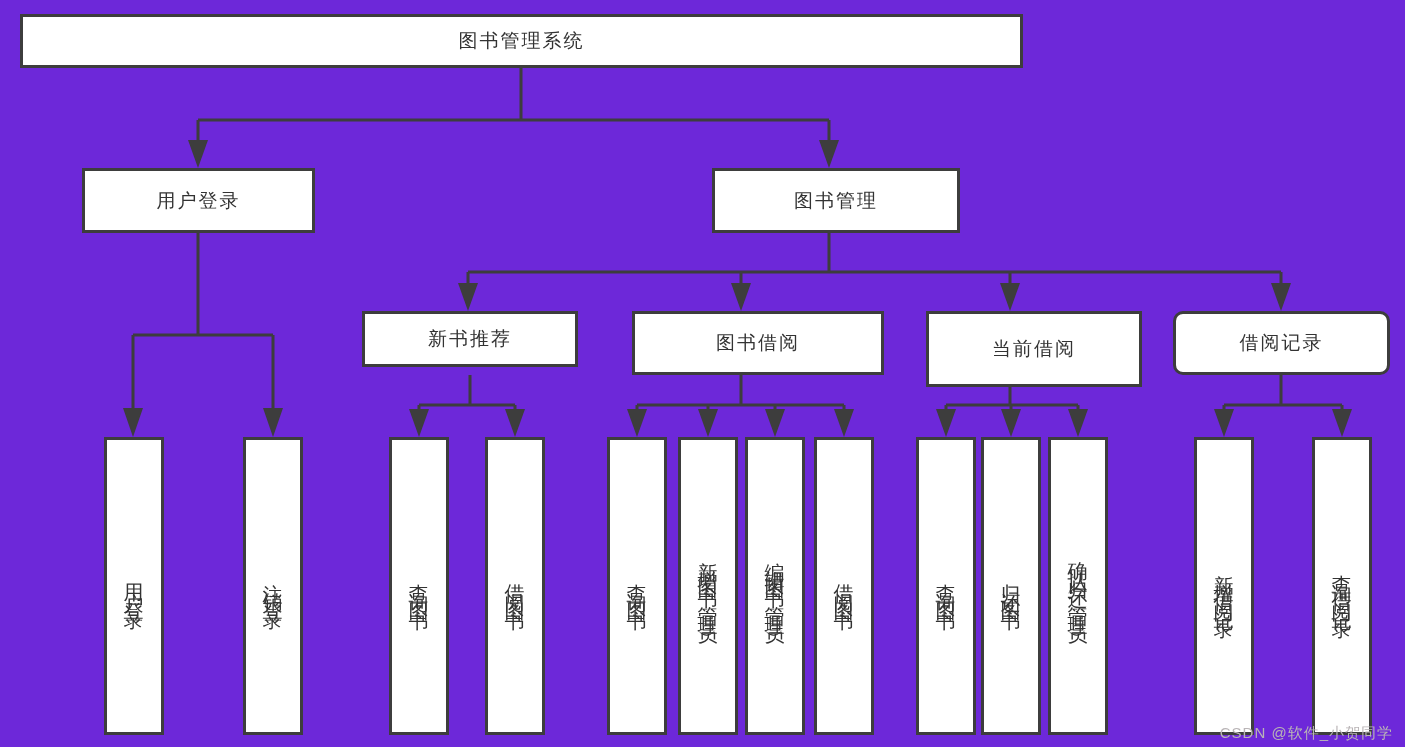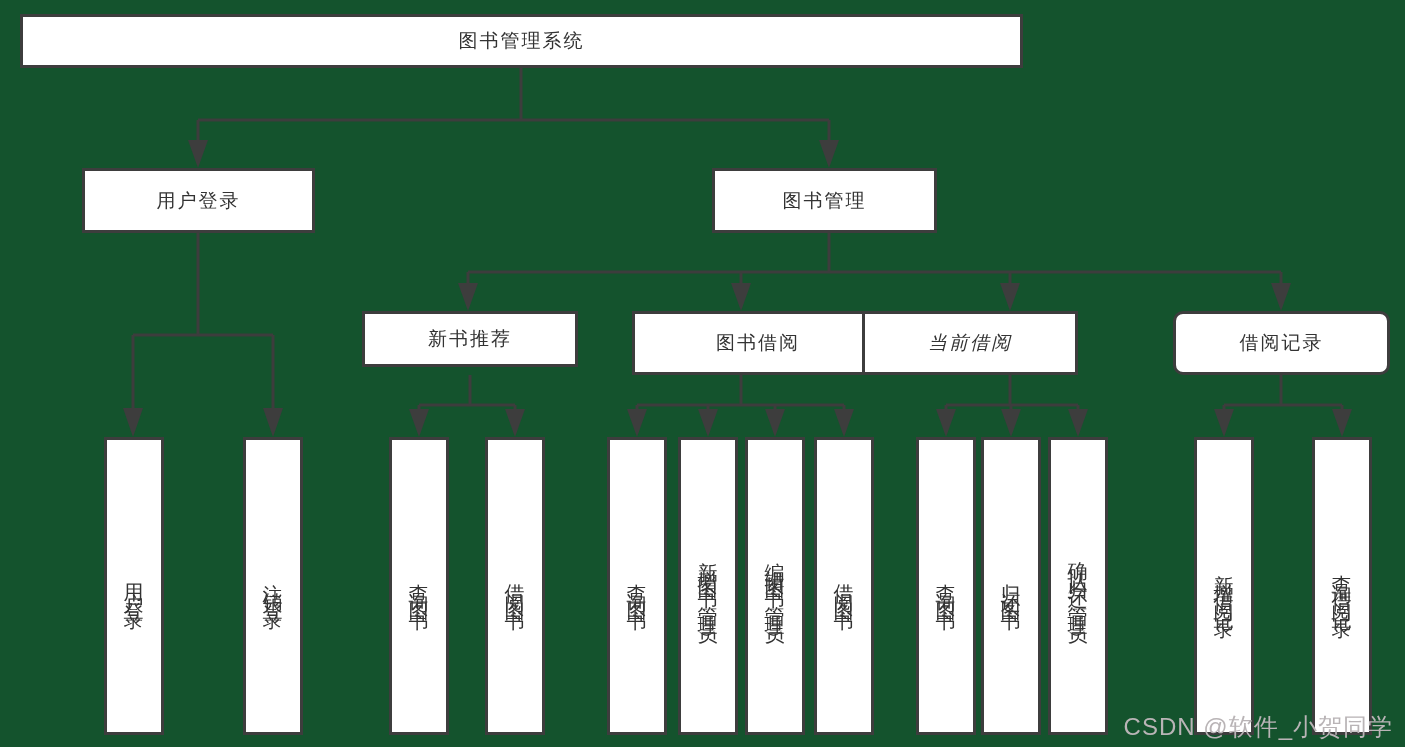--- a/index.html
+++ b/index.html
@@ -1,21 +1,21 @@
 <!DOCTYPE html>
 <html><head>
 <meta charset="utf-8">
 <style>
   html, body { margin: 0; padding: 0; background: #ffffff; }
   body { width: 1405px; height: 747px; overflow: hidden; }
   #stage {
     position: relative;
     width: 1405px;
     height: 747px;
-    background: #14532d;
+    background: #6d28d9;
     font-family: "Liberation Sans", "DejaVu Sans", sans-serif;
   }
   #wires { position: absolute; left: 0; top: 0; width: 1405px; height: 747px; }
   .node {
     position: absolute;
     box-sizing: border-box;
     border: 3px solid #3d3d3d;
     background: #ffffff;
     display: flex;
     align-items: center;
@@ -43,45 +43,45 @@
     writing-mode: vertical-rl;
     text-orientation: mixed;
     font-size: 20px;
     letter-spacing: 9px;
     line-height: 1;
     white-space: nowrap;
   }
   
   #node-root          { left: 20px;   top: 14px;  width: 1003px; height: 54px; }
   #node-user-login    { left: 82px;   top: 168px; width: 233px;  height: 65px; }
-  #node-book-mgmt     { left: 712px;  top: 168px; width: 225px;  height: 65px; }
+  #node-book-mgmt     { left: 712px;  top: 168px; width: 248px;  height: 65px; }
   #node-new-book      { left: 362px;  top: 311px; width: 216px;  height: 56px; }
   #node-book-borrow   { left: 632px;  top: 311px; width: 252px;  height: 64px; }
-  #node-current-borrow{ left: 862px;  top: 311px; width: 216px;  height: 64px; font-style: italic; }
+  #node-current-borrow{ left: 926px;  top: 311px; width: 216px;  height: 76px; }
   #node-borrow-record { left: 1173px; top: 311px; width: 217px;  height: 64px; border-radius: 10px; }
   #leaf-ul-0 { left: 104px; }
   #leaf-ul-1 { left: 243px; }
   #leaf-nb-0 { left: 389px; }
   #leaf-nb-1 { left: 485px; }
   #leaf-bb-0 { left: 607px; }
   #leaf-bb-1 { left: 678px; }
   #leaf-bb-2 { left: 745px; }
   #leaf-bb-3 { left: 814px; }
   #leaf-cb-0 { left: 916px; }
   #leaf-cb-1 { left: 981px; }
   #leaf-cb-2 { left: 1048px; }
   #leaf-br-0 { left: 1194px; }
   #leaf-br-1 { left: 1312px; }
   .wire { stroke: #3d3d3d; stroke-width: 3; fill: none; }
   .arrowhead { fill: #3d3d3d; stroke: none; }
   #watermark {
     position: absolute;
     right: 12px;
     bottom: 4px;
-    font-size: 24px;
+    font-size: 15px;
     color: #b9b4b6;
     letter-spacing: 1px;
     z-index: 3;
     white-space: nowrap;
   }
 </style>
 </head>
 <body>
 
 <div id="stage">

